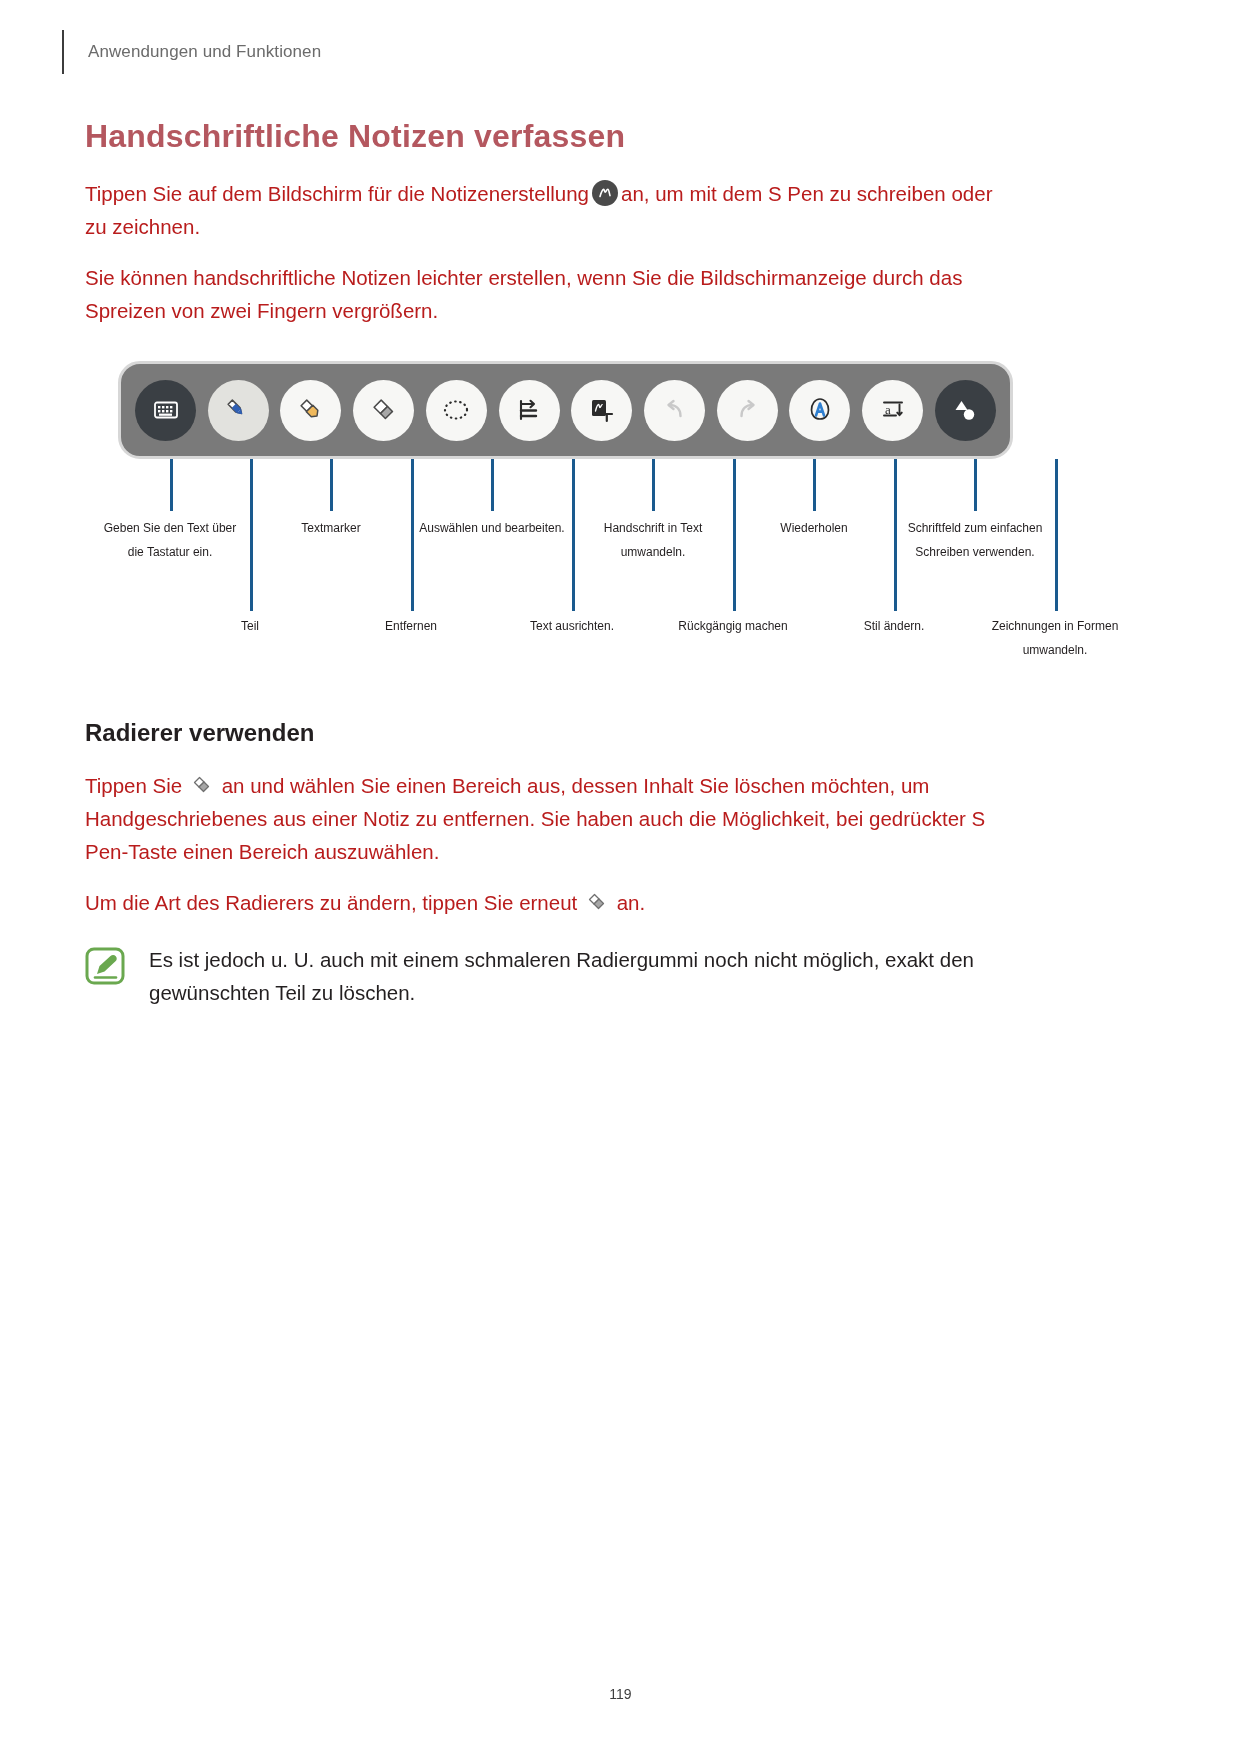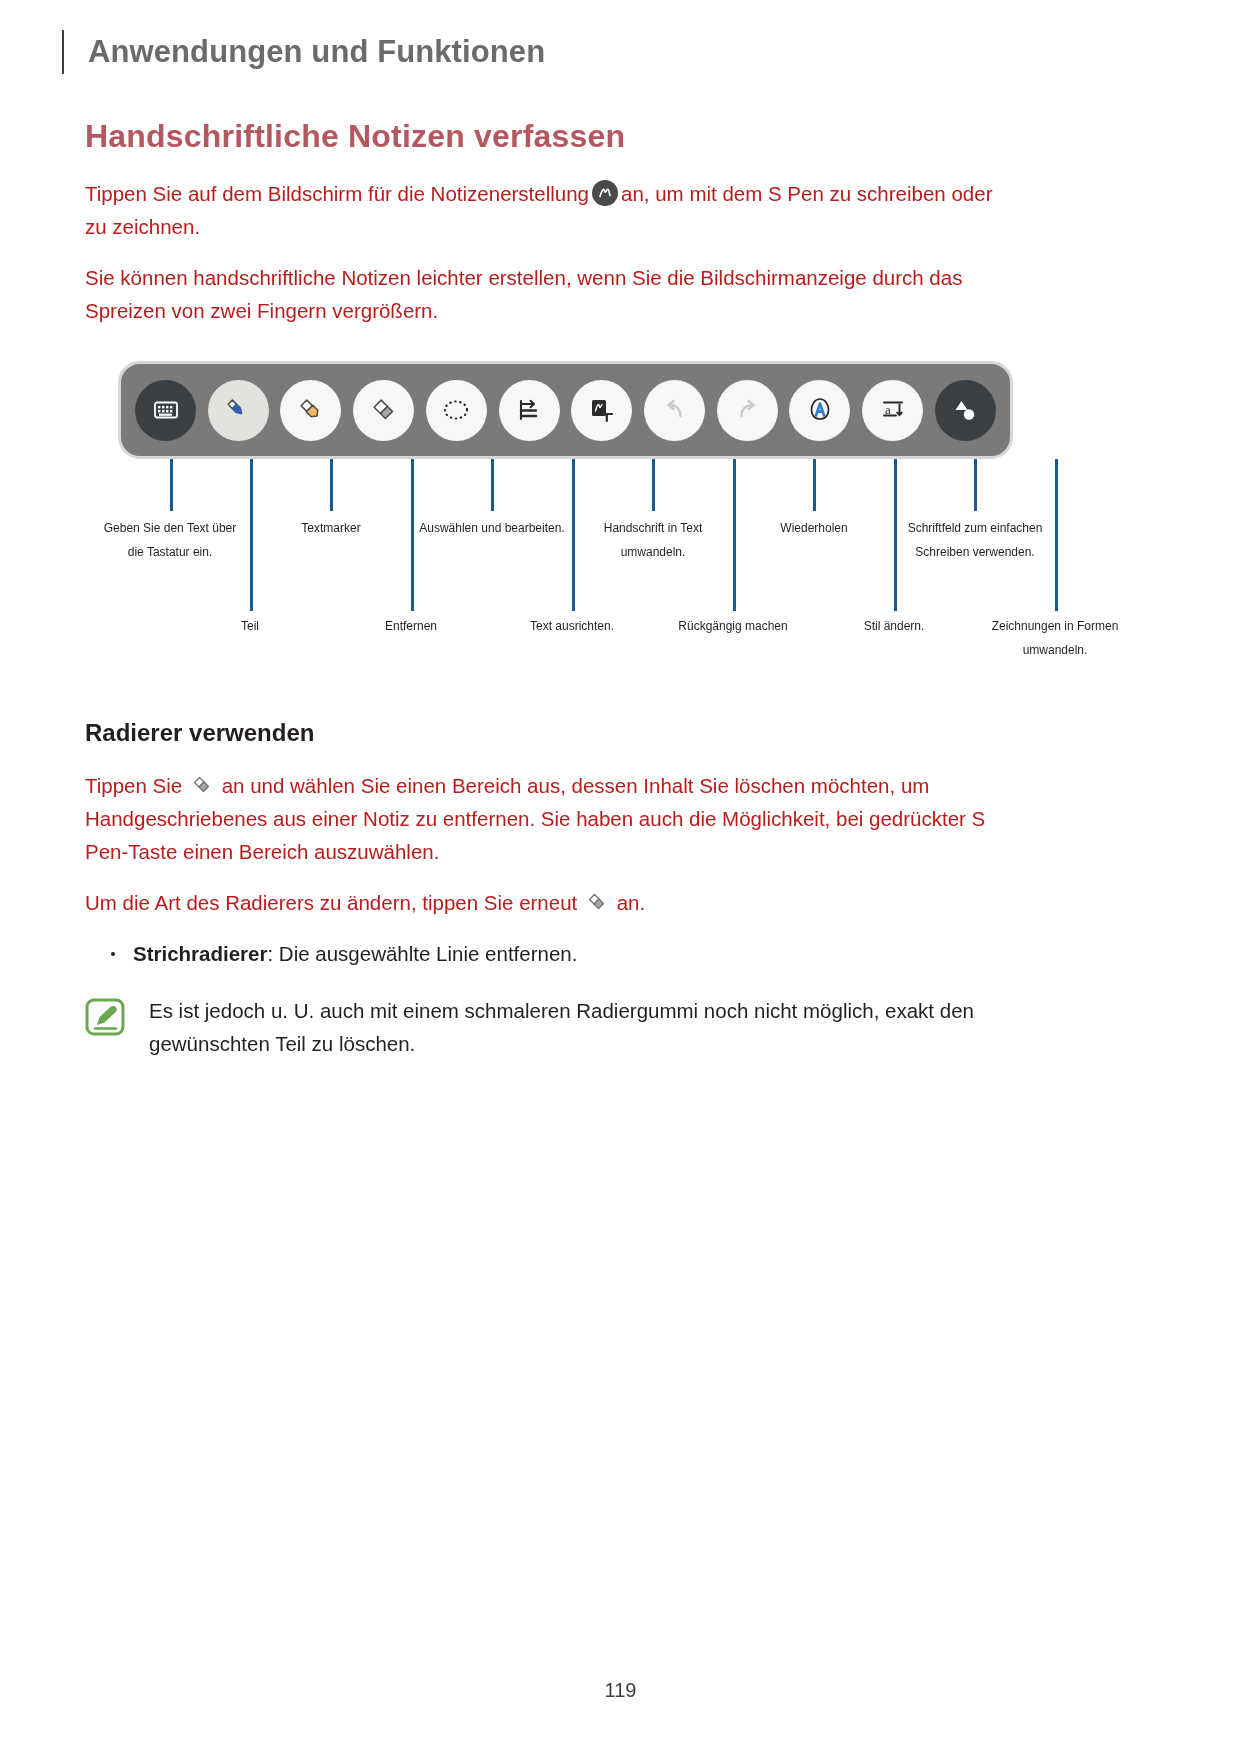--- a/index.html
+++ b/index.html
@@ -25,25 +25,24 @@
     align-items: center;
     height: 48px;
   }
   .running-head .rule {
     width: 2px;
     height: 44px;
     background: #3c3c3c;
     margin-right: 24px;
   }
   .running-head .rh-text {
-    font-size: 31px;
+    font-size: 17px;
     color: #6b6b6b;
     letter-spacing: 0.1px;
     white-space: nowrap;
-    font-weight: bold;
   }
 
   
   .content {
     position: absolute;
     top: 118px;
     left: 85px;
     width: 930px;
   }
 
@@ -182,21 +181,21 @@
     max-width: 868px;
   }
 
   
   .page-number {
     position: absolute;
     bottom: 52px;
     left: 0;
     width: 1241px;
     text-align: center;
-    font-size: 20px;
+    font-size: 14px;
     color: #3f3f3f;
   }
 </style>
 </head>
 <body>
 
 <div class="running-head">
   <div class="rule"></div>
   <div class="rh-text">Anwendungen und Funktionen</div>
 </div>
@@ -377,23 +376,20 @@
           <g transform="rotate(-45 17 17)">
             <path d="M12 7 L22 7 L22 16 L12 16 Z" fill="#ffffff" stroke="#6f6f6f" stroke-width="1.8" stroke-linejoin="round"></path>
             <path d="M12 16 L22 16 L22 25 L12 25 Z" fill="#a7a7a7" stroke="#6f6f6f" stroke-width="1.8" stroke-linejoin="round"></path>
           </g>
         </svg>
       </span>
       <span>an.</span>
     </p>
 
     <ul class="bullets">
-      <li>
-        <b>Strichradierer</b><span>: Die ausgewählte Linie entfernen.</span>
-      </li>
     </ul>
 
     <div class="note">
       <div class="note-icon">
         <svg width="42" height="42" viewBox="0 0 42 42" aria-hidden="true">
           <rect x="2" y="4" width="36" height="34" rx="7" fill="none" stroke="#6aa84f" stroke-width="3"></rect>
           <path d="M12 29 L14.5 21 L25.5 11 C27 9.6 29.4 9.6 30.8 11.2 C32.2 12.8 32 15 30.5 16.3 L19.5 26.4 Z" fill="#6aa84f"></path>
           <path d="M10 32.5 L31 32.5" fill="none" stroke="#6aa84f" stroke-width="2.6" stroke-linecap="round"></path>
         </svg>
       </div>

